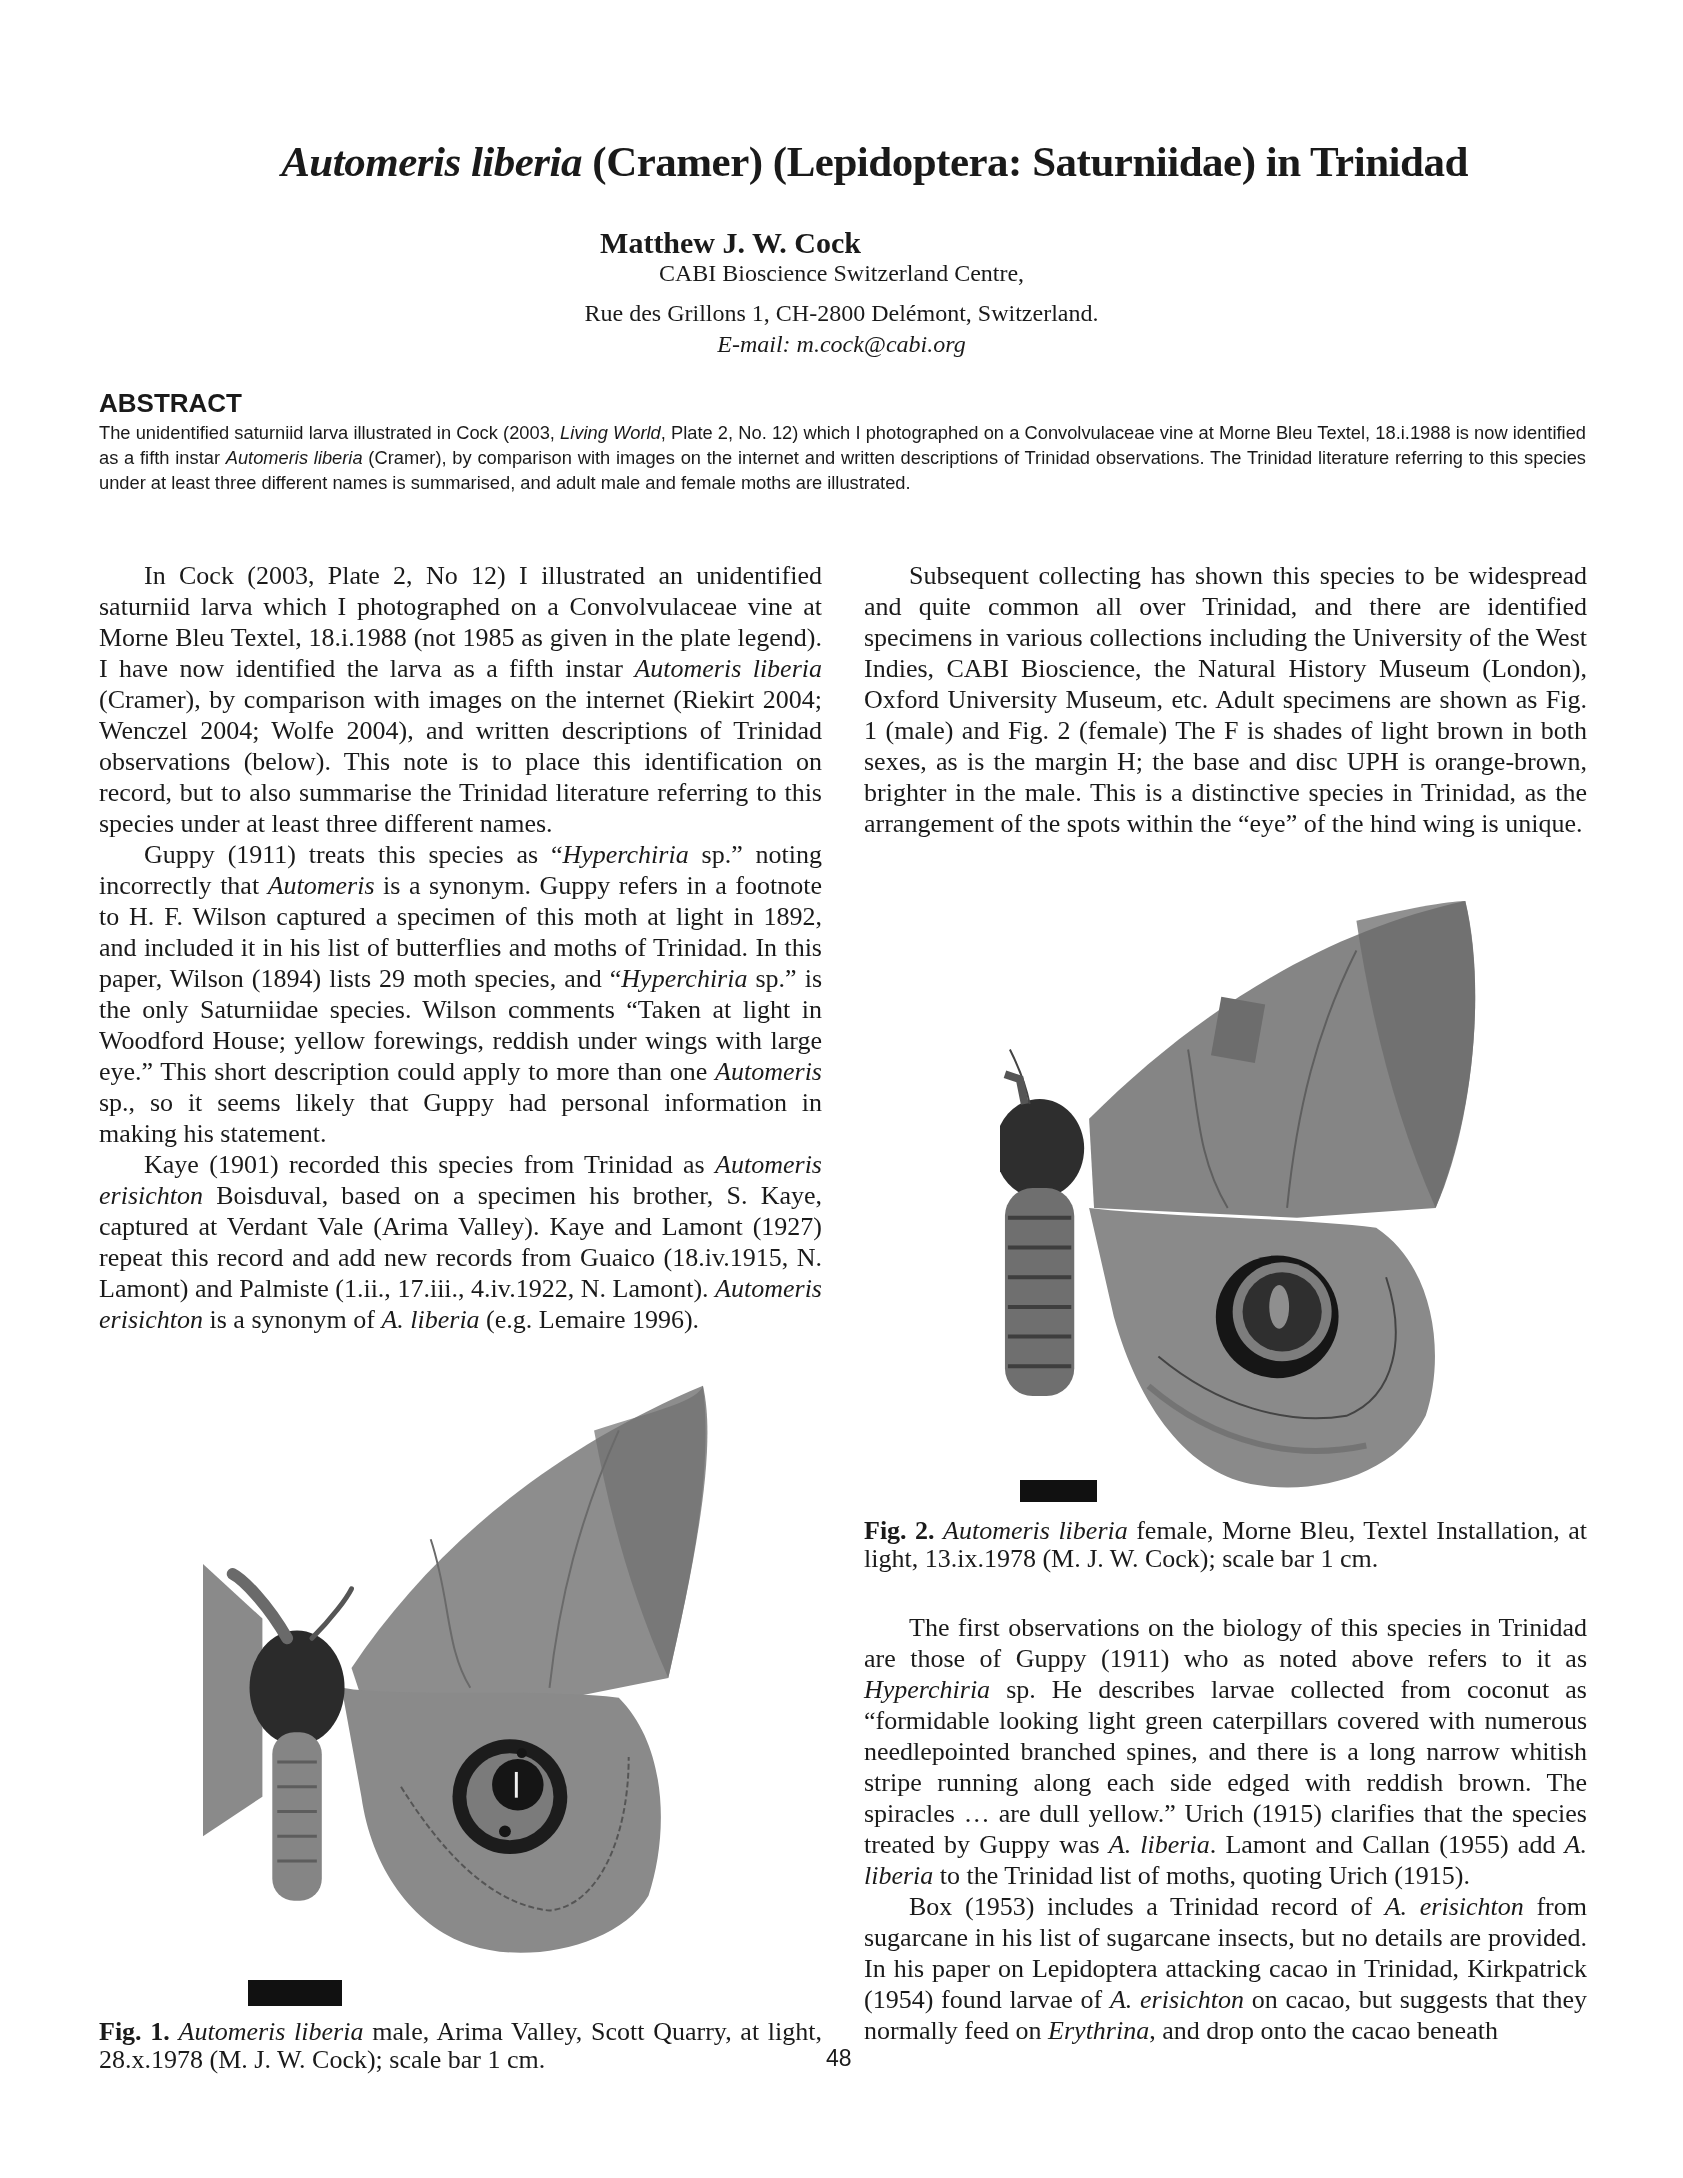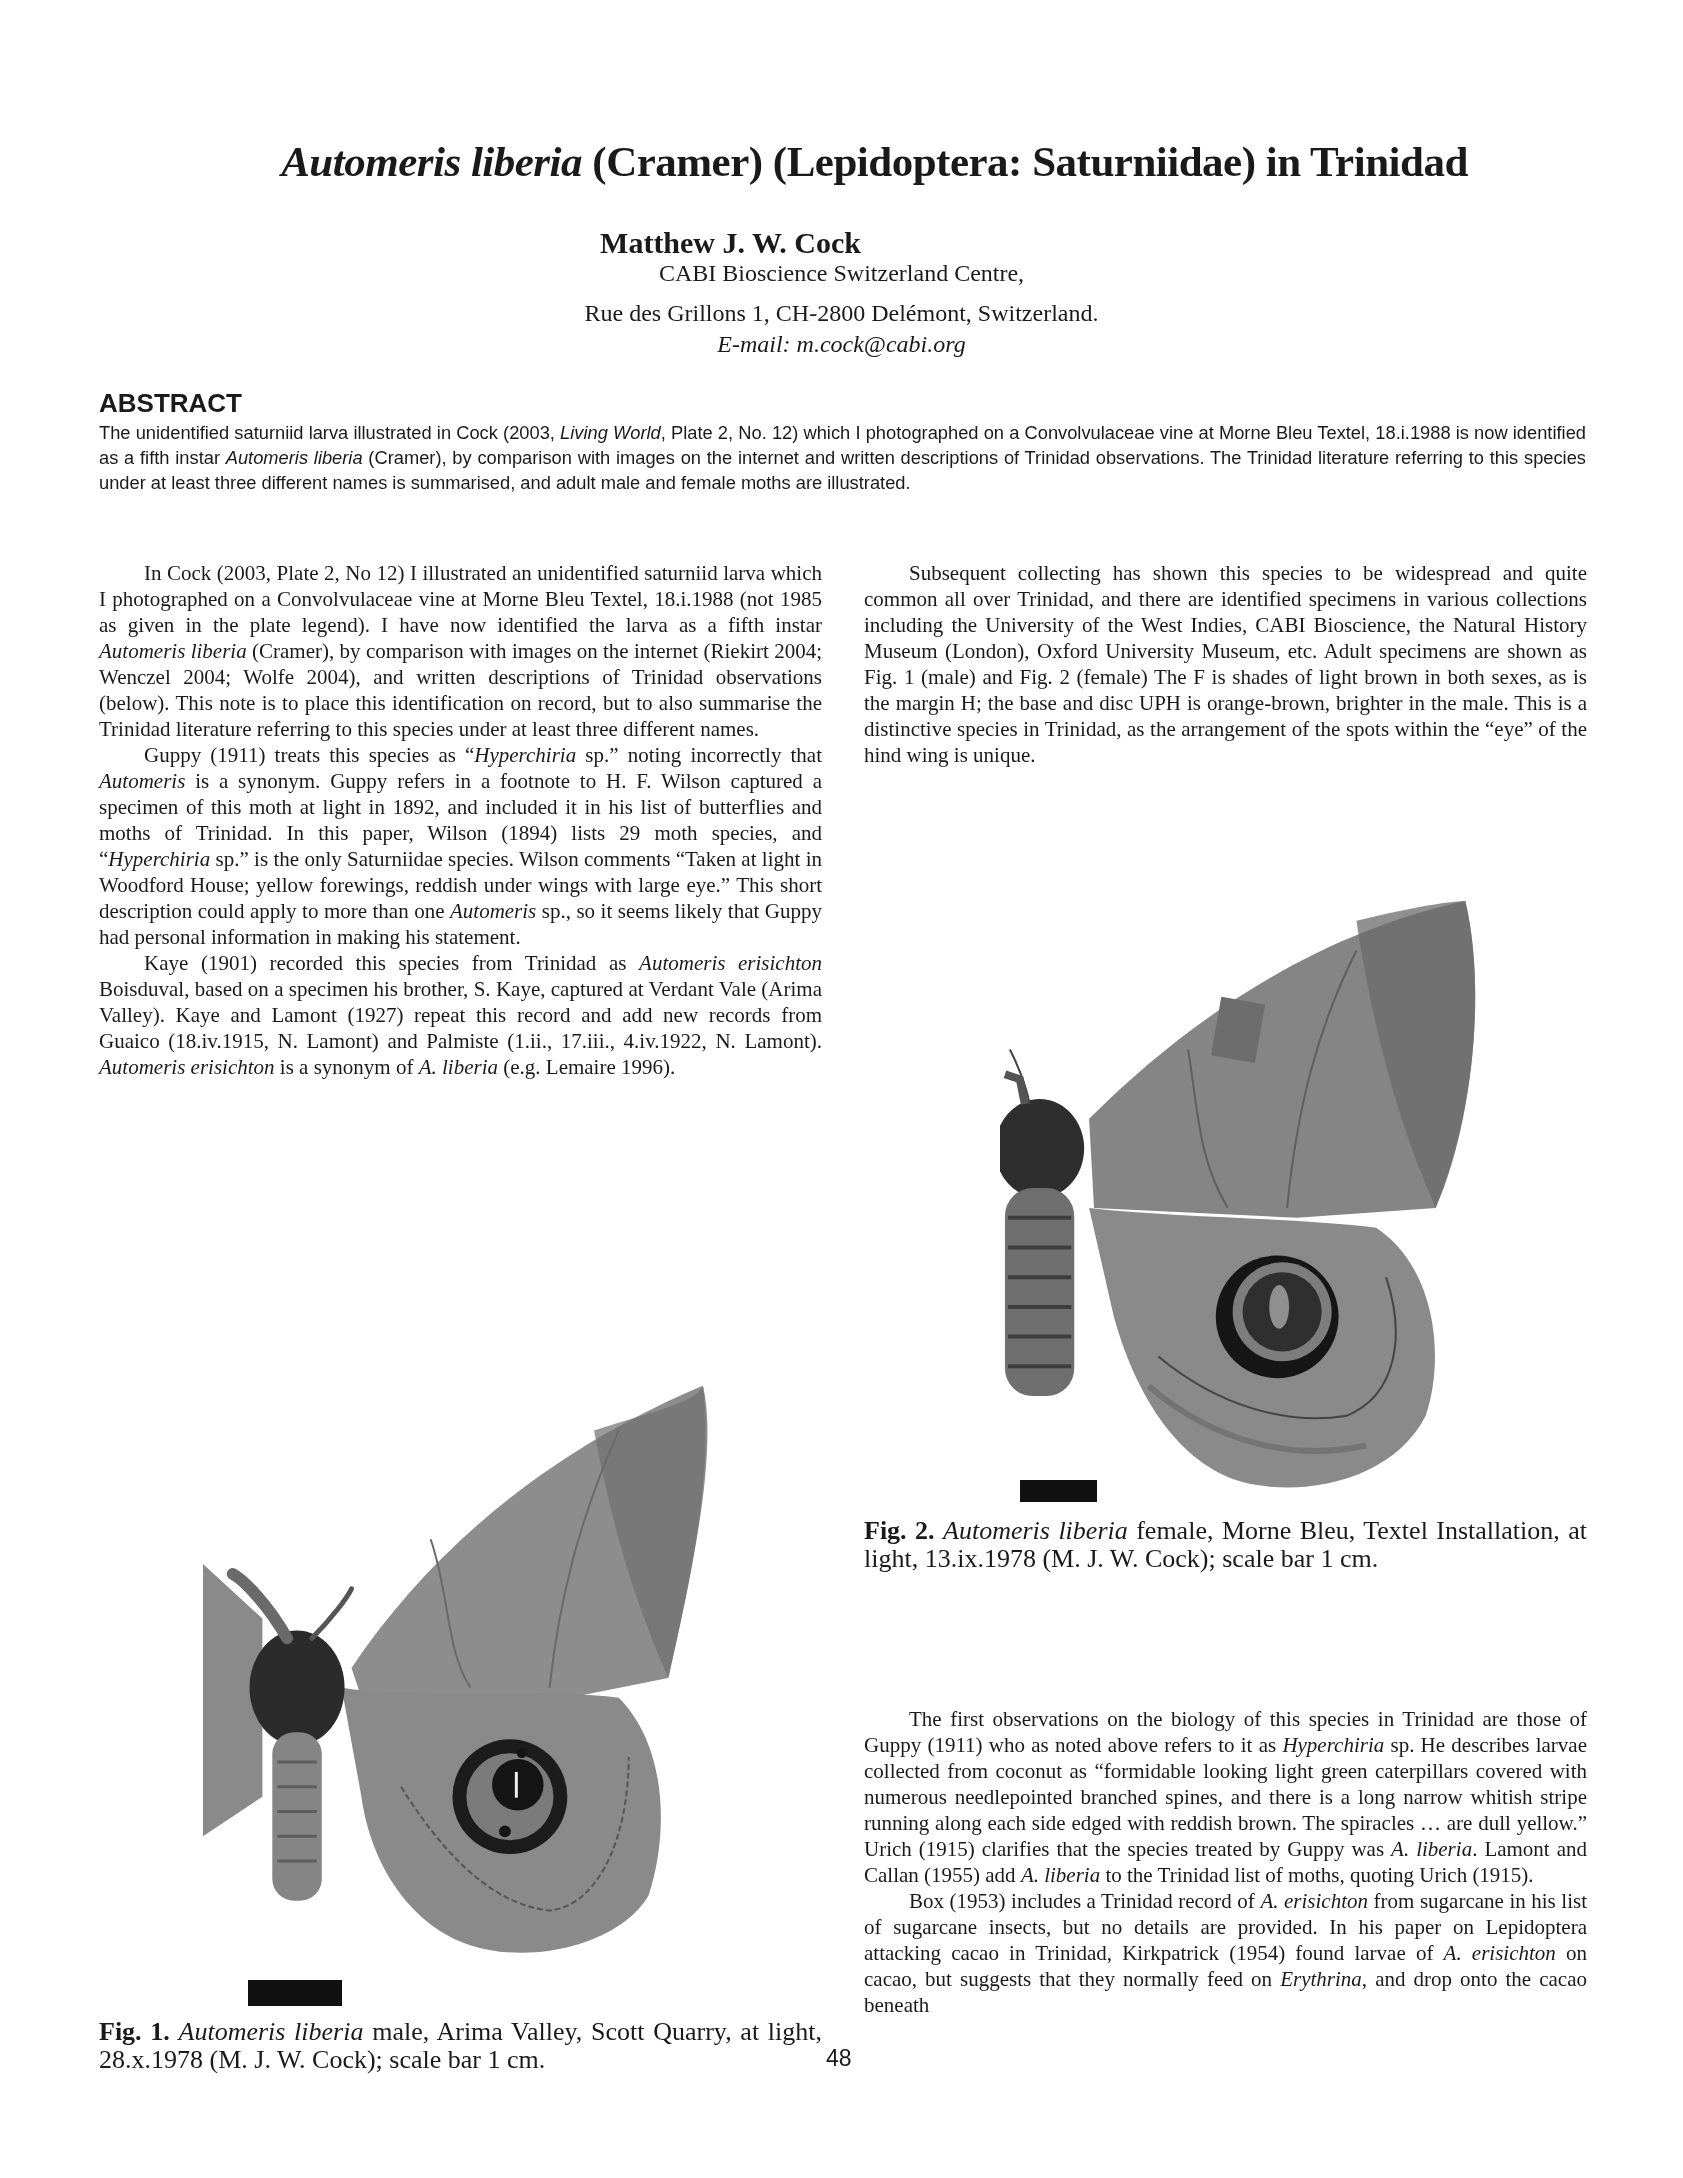--- a/index.html
+++ b/index.html
@@ -11,25 +11,25 @@
   #title i { font-weight: bold; }
   #author { position: absolute; left: 0; width: 1461px; top: 226px; text-align: center; font-size: 30px; font-weight: bold; }
   .affil { position: absolute; left: 0; width: 1683px; text-align: center; font-size: 24px; }
   #aff1 { top: 260px; }
   #aff2 { top: 300px; }
   #aff3 { top: 331px; font-style: italic; }
 
   #abstract-heading { position: absolute; left: 99px; top: 388px; font-size: 26px; font-weight: bold; }
   #abstract-text { position: absolute; left: 99px; top: 420px; width: 1487px; font-size: 18.3px; line-height: 25px; text-align: justify; }
 
-  .col { position: absolute; font-size: 21px; line-height: 26px; text-align: justify; }
+  .col { position: absolute; font-size: 26px; line-height: 31px; text-align: justify; }
   .col p { margin: 0; text-indent: 45px; }
   #col-left-text { left: 99px; top: 560px; width: 723px; }
   #col-right-top { left: 864px; top: 560px; width: 723px; }
-  #col-right-bottom { left: 864px; top: 1706px; width: 723px; }
+  #col-right-bottom { left: 864px; top: 1612px; width: 723px; }
 
   .figure { position: absolute; }
   #fig1 { left: 203px; top: 1371px; width: 594px; height: 594px; }
   #fig2 { left: 1000px; top: 891px; width: 594px; height: 614px; }
 
   .scalebar { position: absolute; background: #111; }
   #scale1 { left: 248px; top: 1980px; width: 94px; height: 26px; }
   #scale2 { left: 1020px; top: 1480px; width: 77px; height: 22px; }
 
   .caption { position: absolute; font-size: 26px; line-height: 28px; text-align: justify; }

